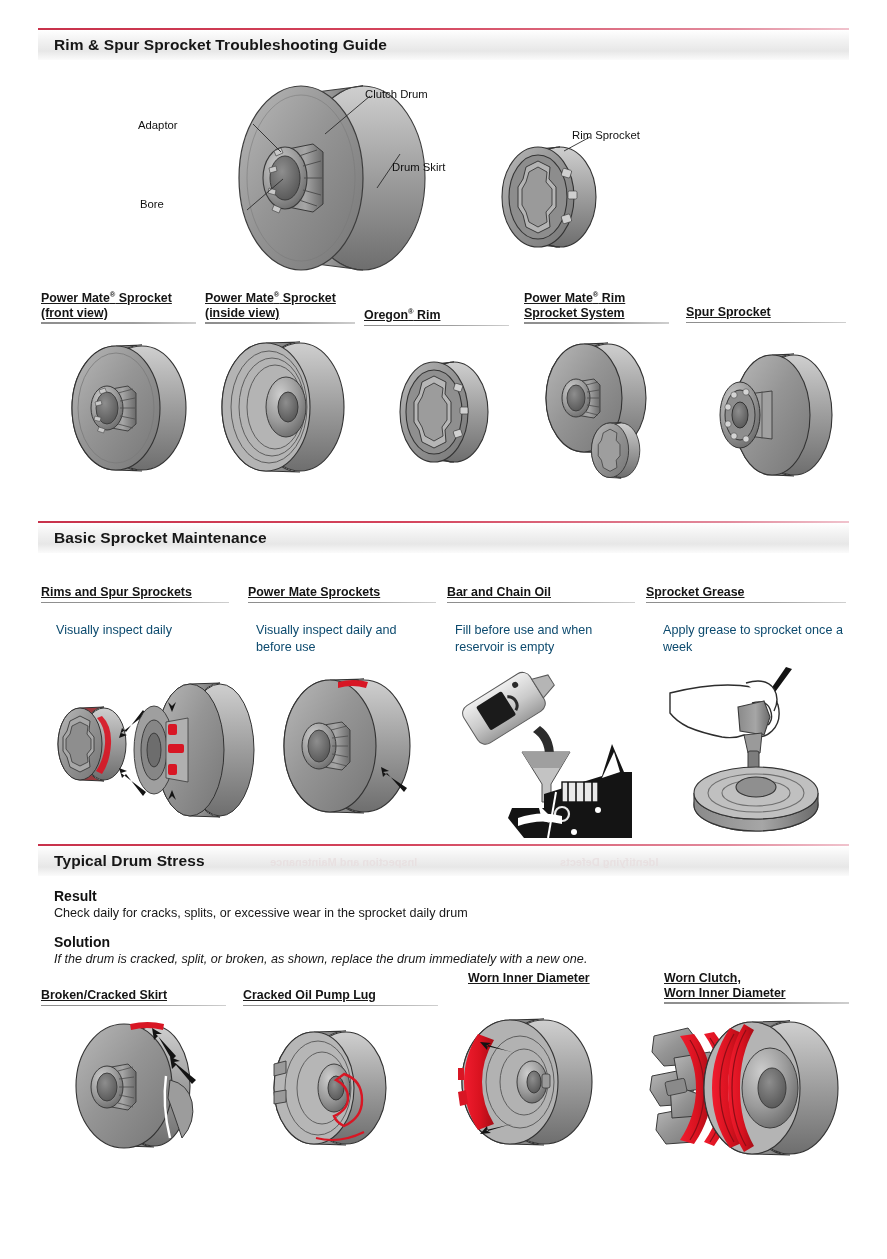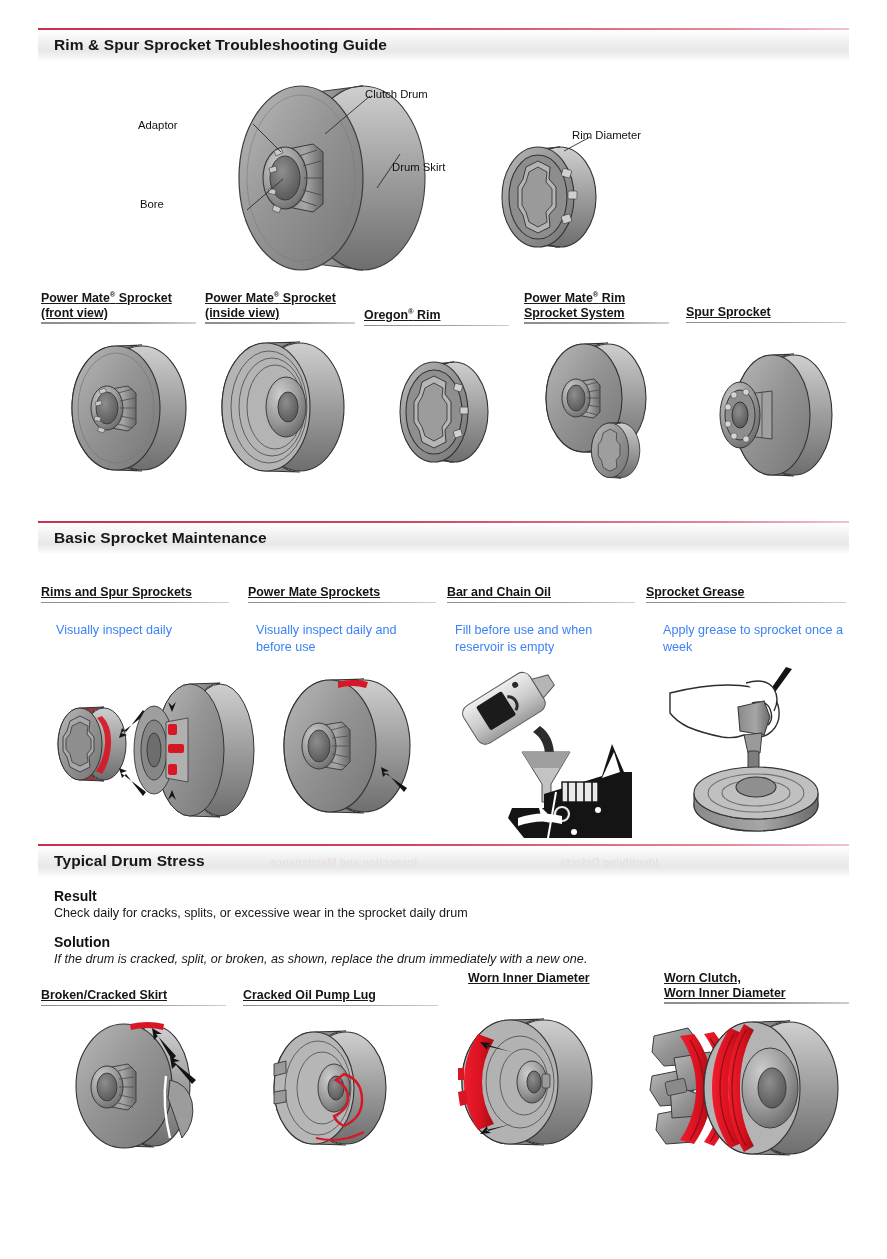--- a/index.html
+++ b/index.html
@@ -20,21 +20,21 @@
     display:flex;align-items:center;
   }
   .sec-title{font-size:15.5px;font-weight:bold;letter-spacing:.1px;padding-left:16px;color:#161616;}
 
   
   .colhead{position:absolute;text-decoration:underline;}
   .colhead .lbl{font-size:12.4px;font-weight:bold;line-height:14.5px;color:#141414;}
   .colhead .lbl sup{font-size:7.5px;vertical-align:super;font-weight:bold;}
   .colhead .urule{margin-top:2px;height:1.6px;
     background:linear-gradient(to right,#8d8d8d 0%,#9e9e9e 60%,#cfcfcf 100%);}
-  .colbody{position:absolute;font-size:12.6px;line-height:17px;color:#3b82f6;}
+  .colbody{position:absolute;font-size:12.6px;line-height:17px;color:#0c4a6e;}
 
   
   .callout{position:absolute;font-size:11.3px;color:#111;white-space:nowrap;}
 
   
   .rs-h{position:absolute;font-size:14px;font-weight:bold;color:#111;}
   .rs-t{position:absolute;font-size:12.6px;color:#171717;}
 
   svg{display:block;}
   .figure{position:absolute;}
@@ -126,21 +126,21 @@
       <path d="M58 46 L86 74"></path>
       <path d="M52 132 L88 101"></path>
       <path d="M205 76 L182 110"></path>
     </g>
   </svg>
 
   <div class="callout" style="left:365px;top:88px;">Clutch Drum</div>
   <div class="callout" style="left:138px;top:119px;">Adaptor</div>
   <div class="callout" style="left:140px;top:198px;">Bore</div>
   <div class="callout" style="left:392px;top:161px;">Drum Skirt</div>
-  <div class="callout" style="left:572px;top:129px;">Rim Diameter</div>
+  <div class="callout" style="left:572px;top:129px;">Rim Sprocket</div>
 
   <svg class="figure" style="left:492px;top:135px;" width="120" height="125" viewBox="0 0 120 125">
     <g stroke="#343434" stroke-width="1.1">
       <ellipse cx="68" cy="62" rx="36" ry="50" fill="url(#mgRim)"></ellipse>
       <path d="M46 14 A36 50 0 0 0 46 110 L68 112 A36 50 0 0 1 68 12 Z" fill="url(#mgSide)"></path>
       <ellipse cx="46" cy="62" rx="36" ry="50" fill="url(#mgFace)"></ellipse>
       <ellipse cx="46" cy="62" rx="29" ry="42" fill="#8d8d8d"></ellipse>
     </g>
     <path d="M46 26 L58 32 L57 44 L64 52 L64 72 L57 80 L58 92 L46 98 L34 92 L31 80 L26 72 L26 52 L31 44 L34 32 Z" fill="#b4b4b4" stroke="#3a3a3a" stroke-width="1"></path>
     <path d="M46 32 L55 37 L54 47 L60 54 L60 70 L54 77 L55 87 L46 92 L37 87 L34 77 L30 70 L30 54 L34 47 L37 37 Z" fill="#9a9a9a" stroke="#3a3a3a" stroke-width=".9"></path>

